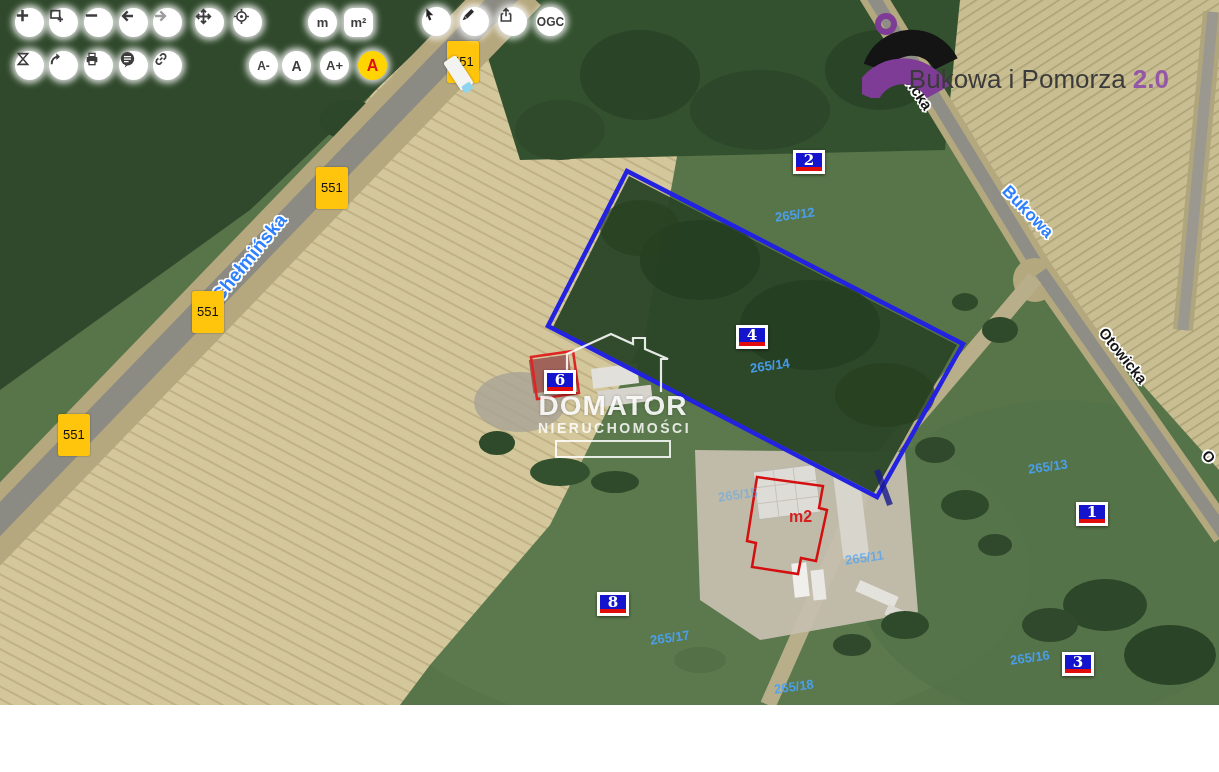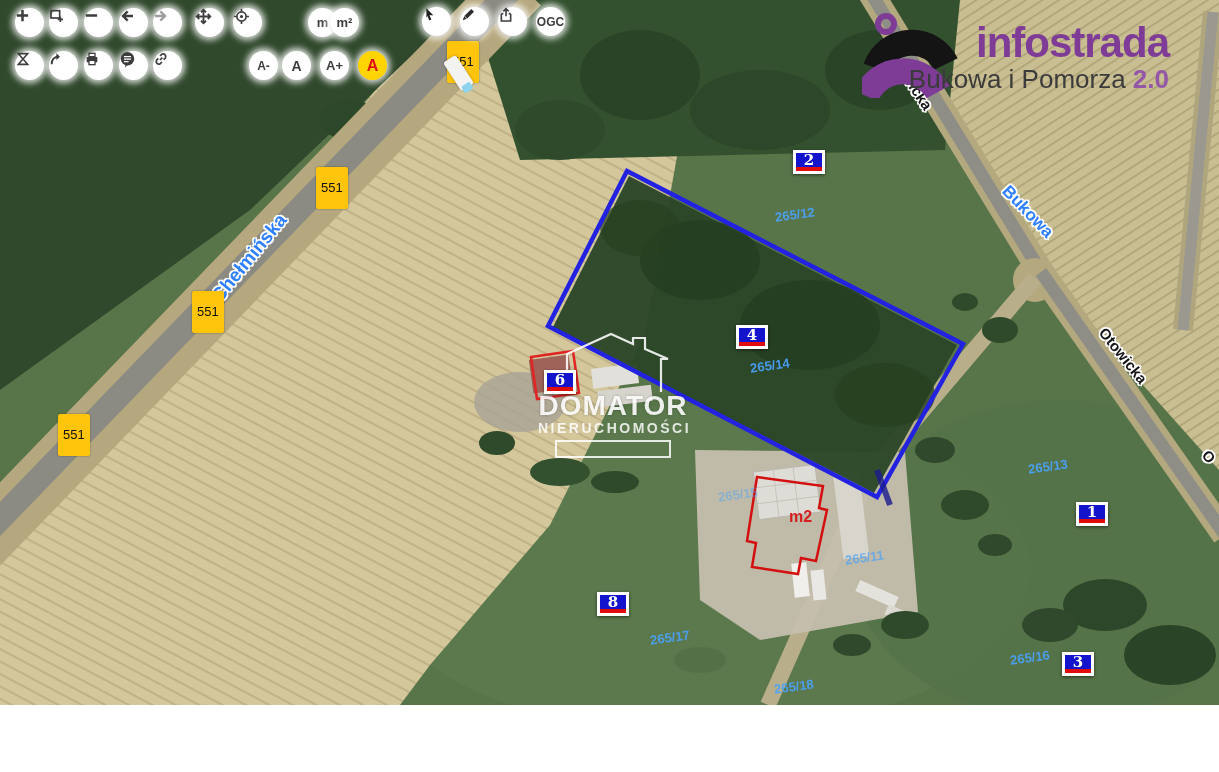--- a/index.html
+++ b/index.html
@@ -221,21 +221,20 @@
       <span class="num">3</span>
         <span class="stripe"></span>
       </div>
 
     <div id="logo">
       <svg width="110" height="92" style="position:absolute;left:0;top:0;">
         <circle cx="24" cy="18" r="8" fill="none" stroke="#7e3c97" stroke-width="6"></circle>
         <path d="M14,62 A38,38 0 0 1 84,58" fill="none" stroke="#141414" stroke-width="26"></path>
         <path d="M4,90 A40,40 0 0 1 76,86" fill="none" stroke="#7e3c97" stroke-width="26"></path>
       </svg>
-      <div class="brand">infostrada</div>
       <div class="sub"><span>Bukowa i Pomorza </span><span class="ver">2.0</span></div>
     </div>
 
     <div class="tb-btn" style="left:15px;top:8px;">
       <svg width="15" height="15" viewBox="0 0 24 24">
           <path d="M12,3 V21 M3,12 H21" stroke="#3d3d3d" stroke-width="4" fill="none"></path>
         </svg>
       </div>
     <div class="tb-btn" style="left:49px;top:8px;">
       <svg width="16" height="16" viewBox="0 0 24 24">
@@ -265,21 +264,21 @@
         </svg>
       </div>
     <div class="tb-btn" style="left:233px;top:8px;">
       <svg width="17" height="17" viewBox="0 0 24 24">
           <circle cx="12" cy="12" r="6.5" fill="none" stroke="#3d3d3d" stroke-width="2.4"></circle>
           <circle cx="12" cy="12" r="2.2" fill="#3d3d3d"></circle>
           <path d="M12,1.5 V5 M12,19 V22.5 M1.5,12 H5 M19,12 H22.5" stroke="#3d3d3d" stroke-width="2.4"></path>
         </svg>
       </div>
     <div class="tb-btn" style="left:308px;top:8px;">m</div>
-    <div class="tb-btn" style="left:330px;top:8px;">m²</div>
+    <div class="tb-btn" style="left:344px;top:8px;border-radius:9px;">m²</div>
     <div class="tb-btn" style="left:422px;top:7px;">
       <svg width="15" height="15" viewBox="0 0 24 24">
           <path d="M7,2 L18,13 L12,13 L15,20 L11.5,21.5 L8.8,14.5 L7,17 Z" fill="#222"></path>
         </svg>
       </div>
     <div class="tb-btn" style="left:460px;top:7px;">
       <svg width="16" height="16" viewBox="0 0 24 24">
           <path d="M4,20 L6.5,13.5 L17,3 L21,7 L10.5,17.5 Z" fill="#2d2d2d"></path>
           <path d="M6.5,13.5 L10.5,17.5" stroke="#fff" stroke-width="1.2"></path>
         </svg>

